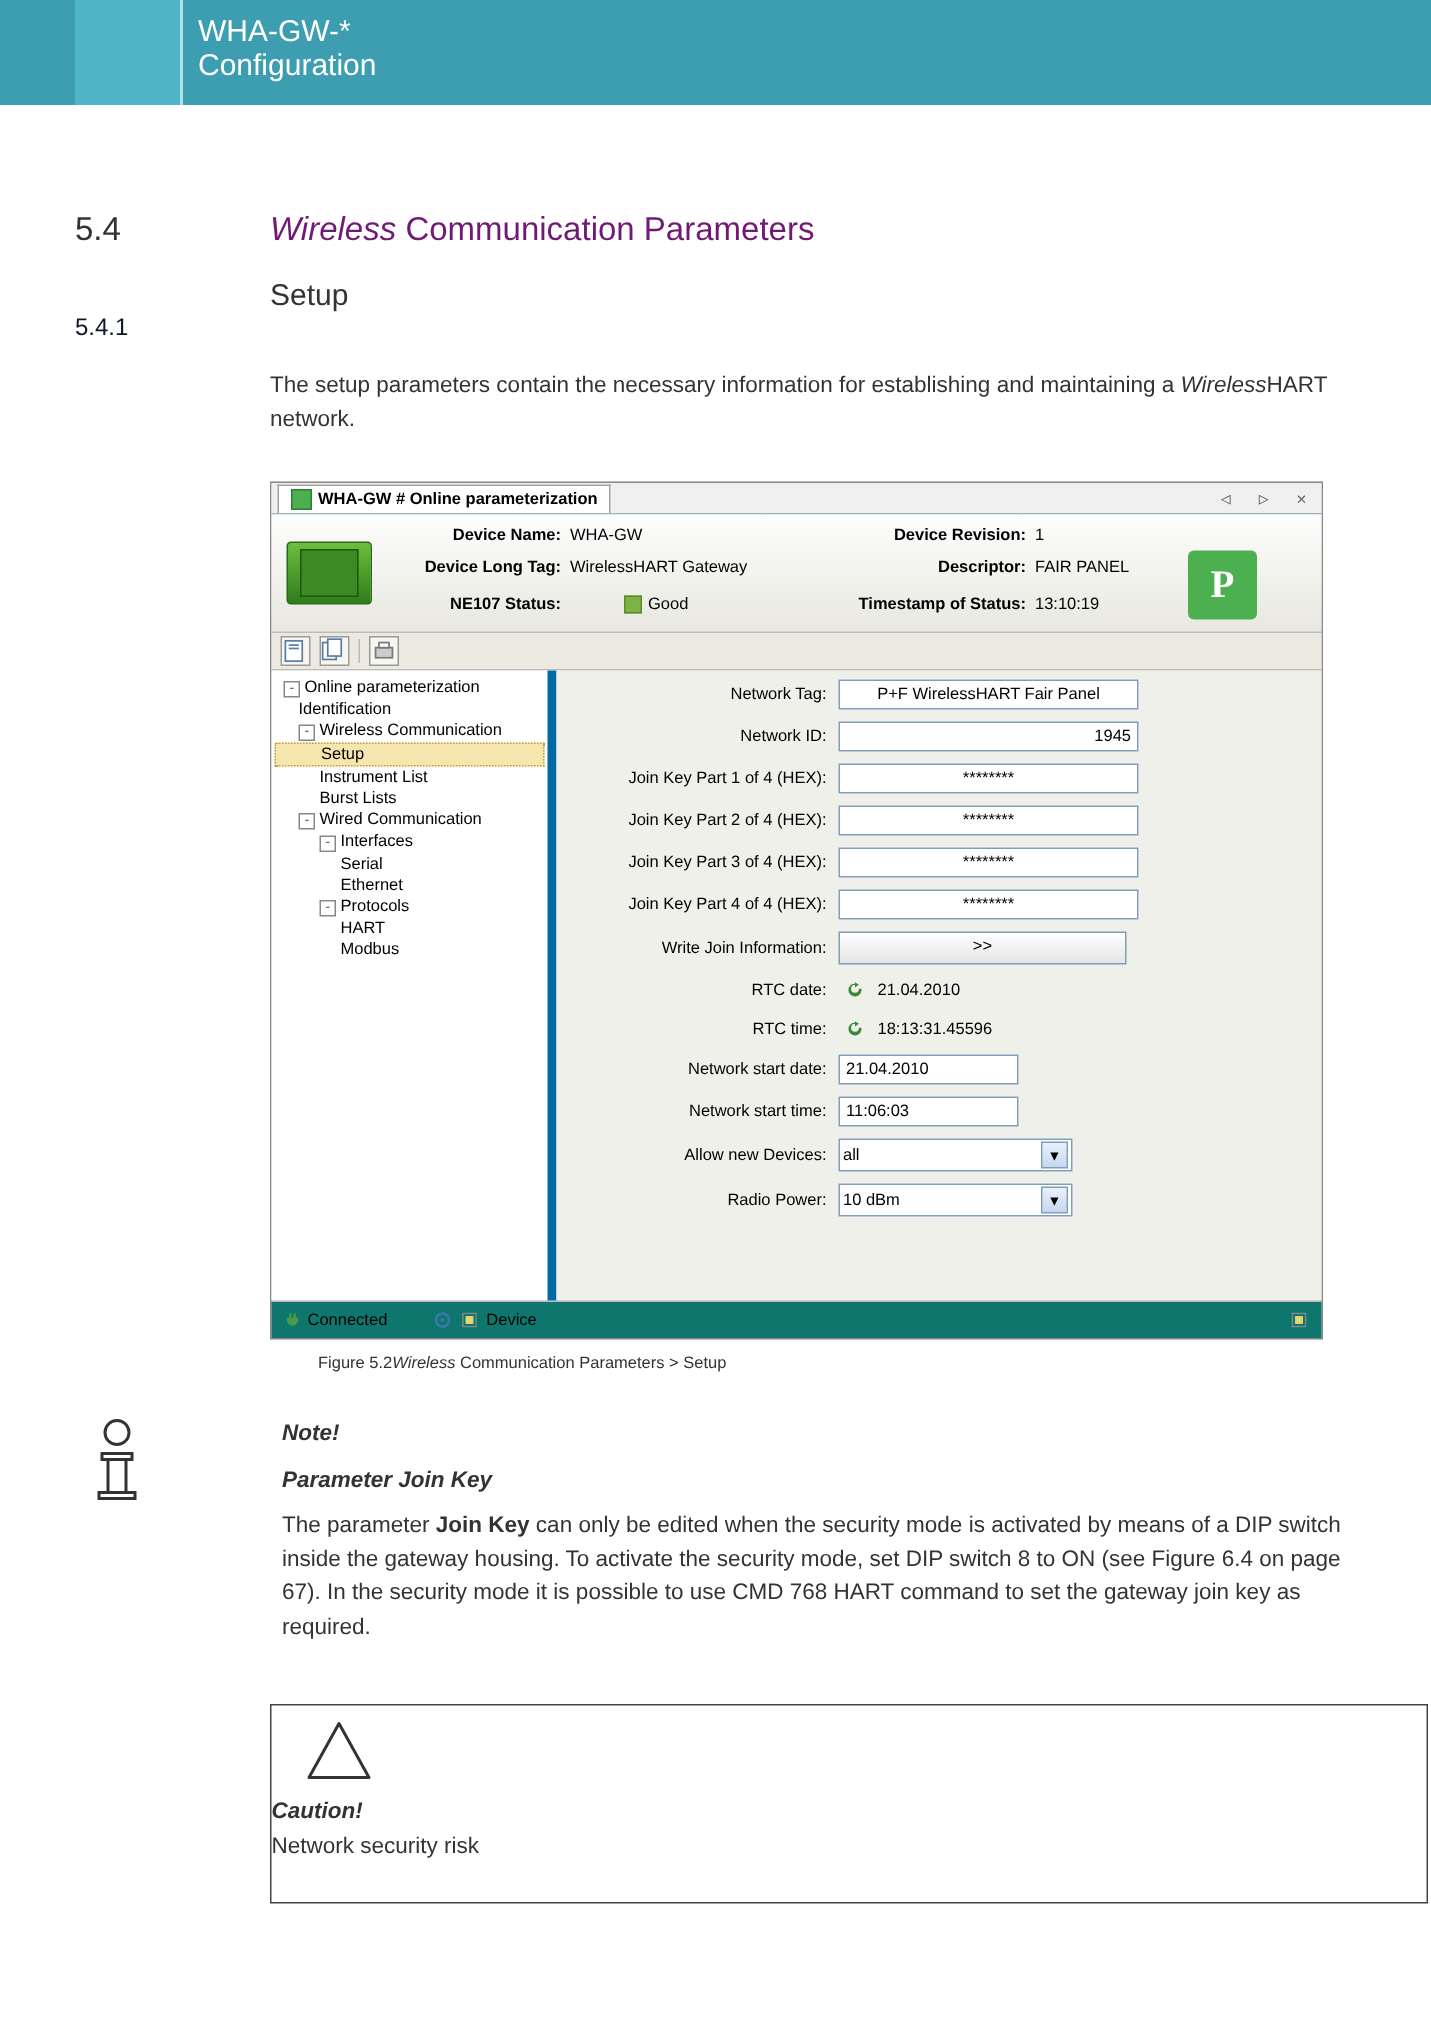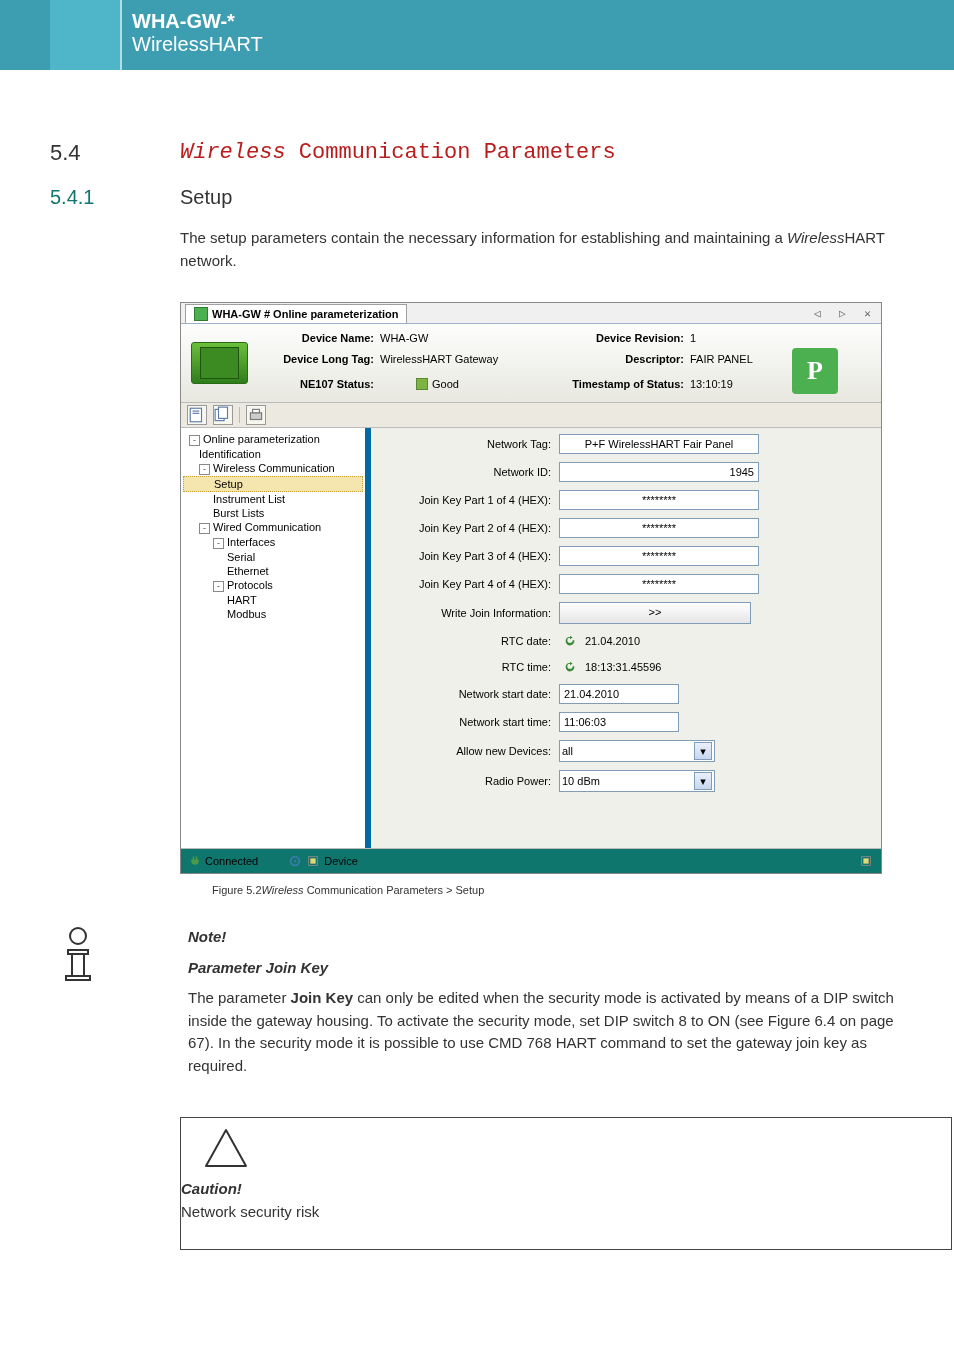--- a/index.html
+++ b/index.html
@@ -20,31 +20,31 @@
   .header-swatch {
     width: 70px;
     height: 70px;
     background: #4fb5c9;
     margin: 0 0 0 50px;
     border-right: 2px solid #b0e0e6;
   }
   .header-text {
     padding: 10px 0 0 10px;
   }
-  .header-text .hline1 { font-size: 20px; font-weight: bold; }
+  .header-text .hline1 { font-size: 20px; font-weight: normal; }
   .header-text .hline2 { font-size: 20px; }
   .page-body {
     padding: 30px 50px 40px 50px;
   }
   .h-row { display: flex; margin-top: 40px; }
   .h-num { width: 130px; font-size: 22px; color: #333; }
-  .h-txt { font-size: 22px; color: #b91c1c; font-family: Liberation Mono, monospace; }
+  .h-txt { font-size: 22px; color: #701a75; }
   .h-txt .ital { font-style: italic; }
   .h-sub-row { display: flex; margin-top: 20px; }
-  .h-sub-num { width: 130px; font-size: 20px; color: #0f766e; }
+  .h-sub-num { width: 130px; font-size: 16px; color: #0f172a; margin-top: 24px; }
   .h-sub-txt { font-size: 20px; color: #333; }
   .content-indent { margin-left: 130px; margin-top: 18px; font-size: 15px; line-height: 1.5; }
 
   
   .shot {
     margin: 30px 0 10px 130px;
     width: 700px;
     border: 1px solid #888;
     font-family: Tahoma, Verdana, sans-serif;
     font-size: 11px;
@@ -241,21 +241,21 @@
     padding: 60px 50px 20px 50px;
   }
 </style>
 </head>
 <body>
 
 <div class="header-band">
   <div class="header-swatch"></div>
   <div class="header-text">
     <div class="hline1">WHA-GW-*</div>
-    <div class="hline2">WirelessHART</div>
+    <div class="hline2">Configuration</div>
   </div>
 </div>
 
 <div class="page-body">
 
   <div class="h-row">
     <div class="h-num">5.4</div>
     <div class="h-txt">
       <span class="ital">Wireless</span><span> Communication Parameters</span>
     </div>

